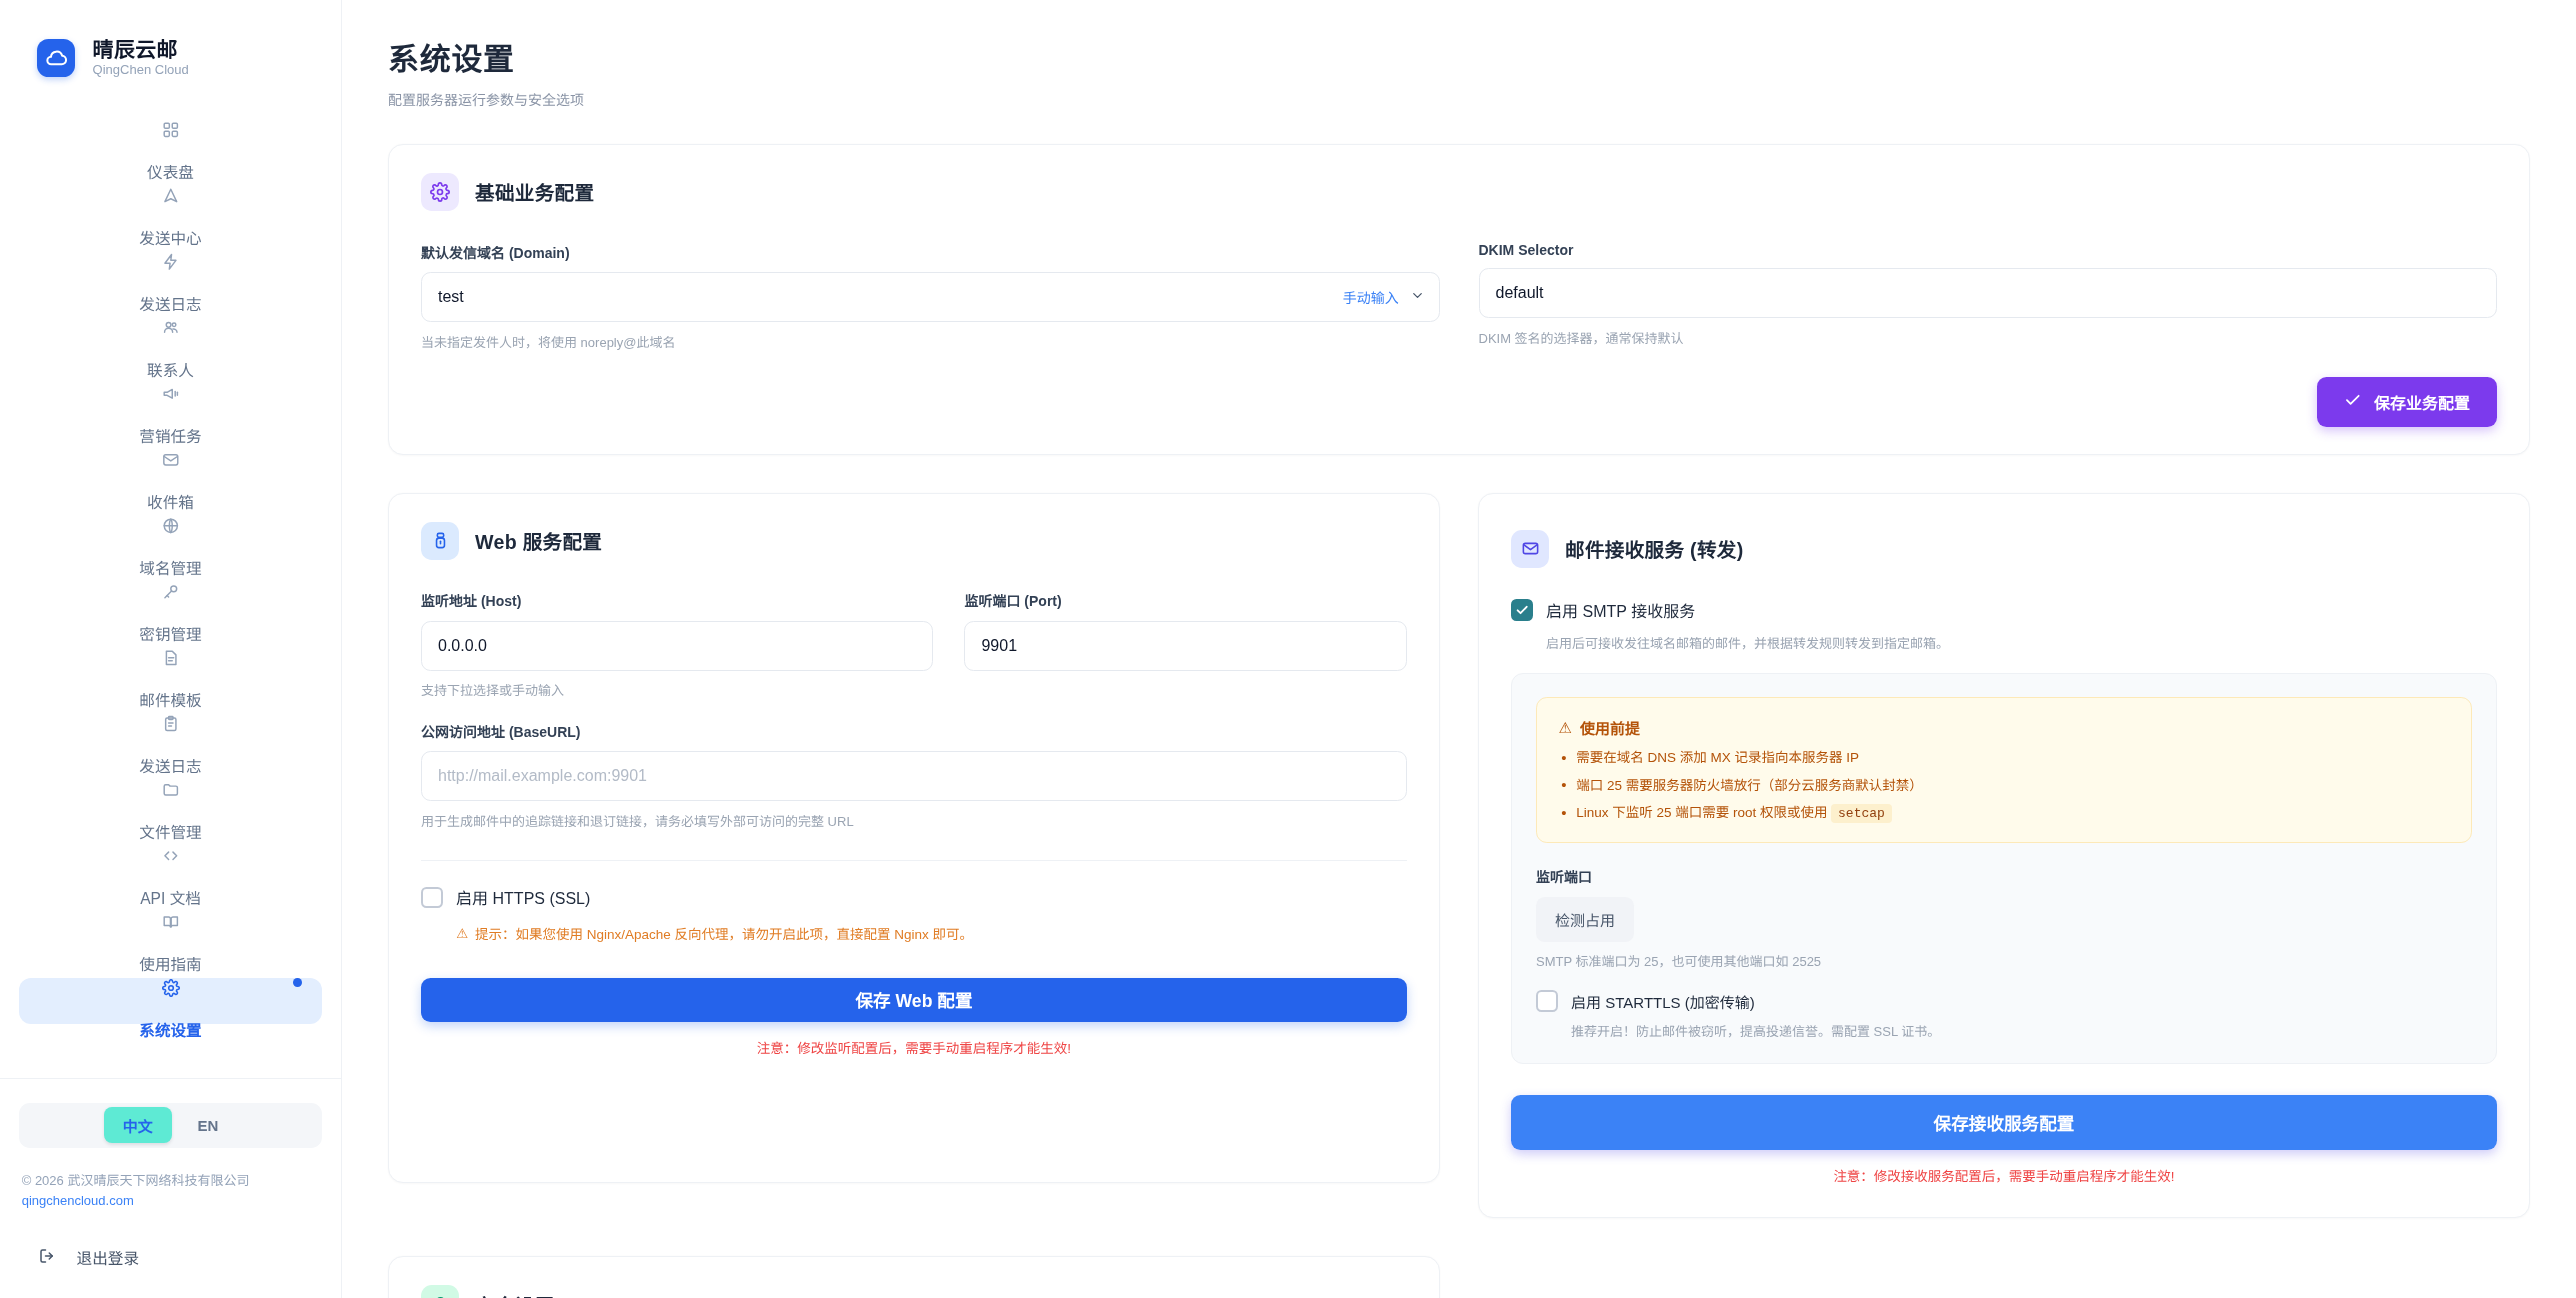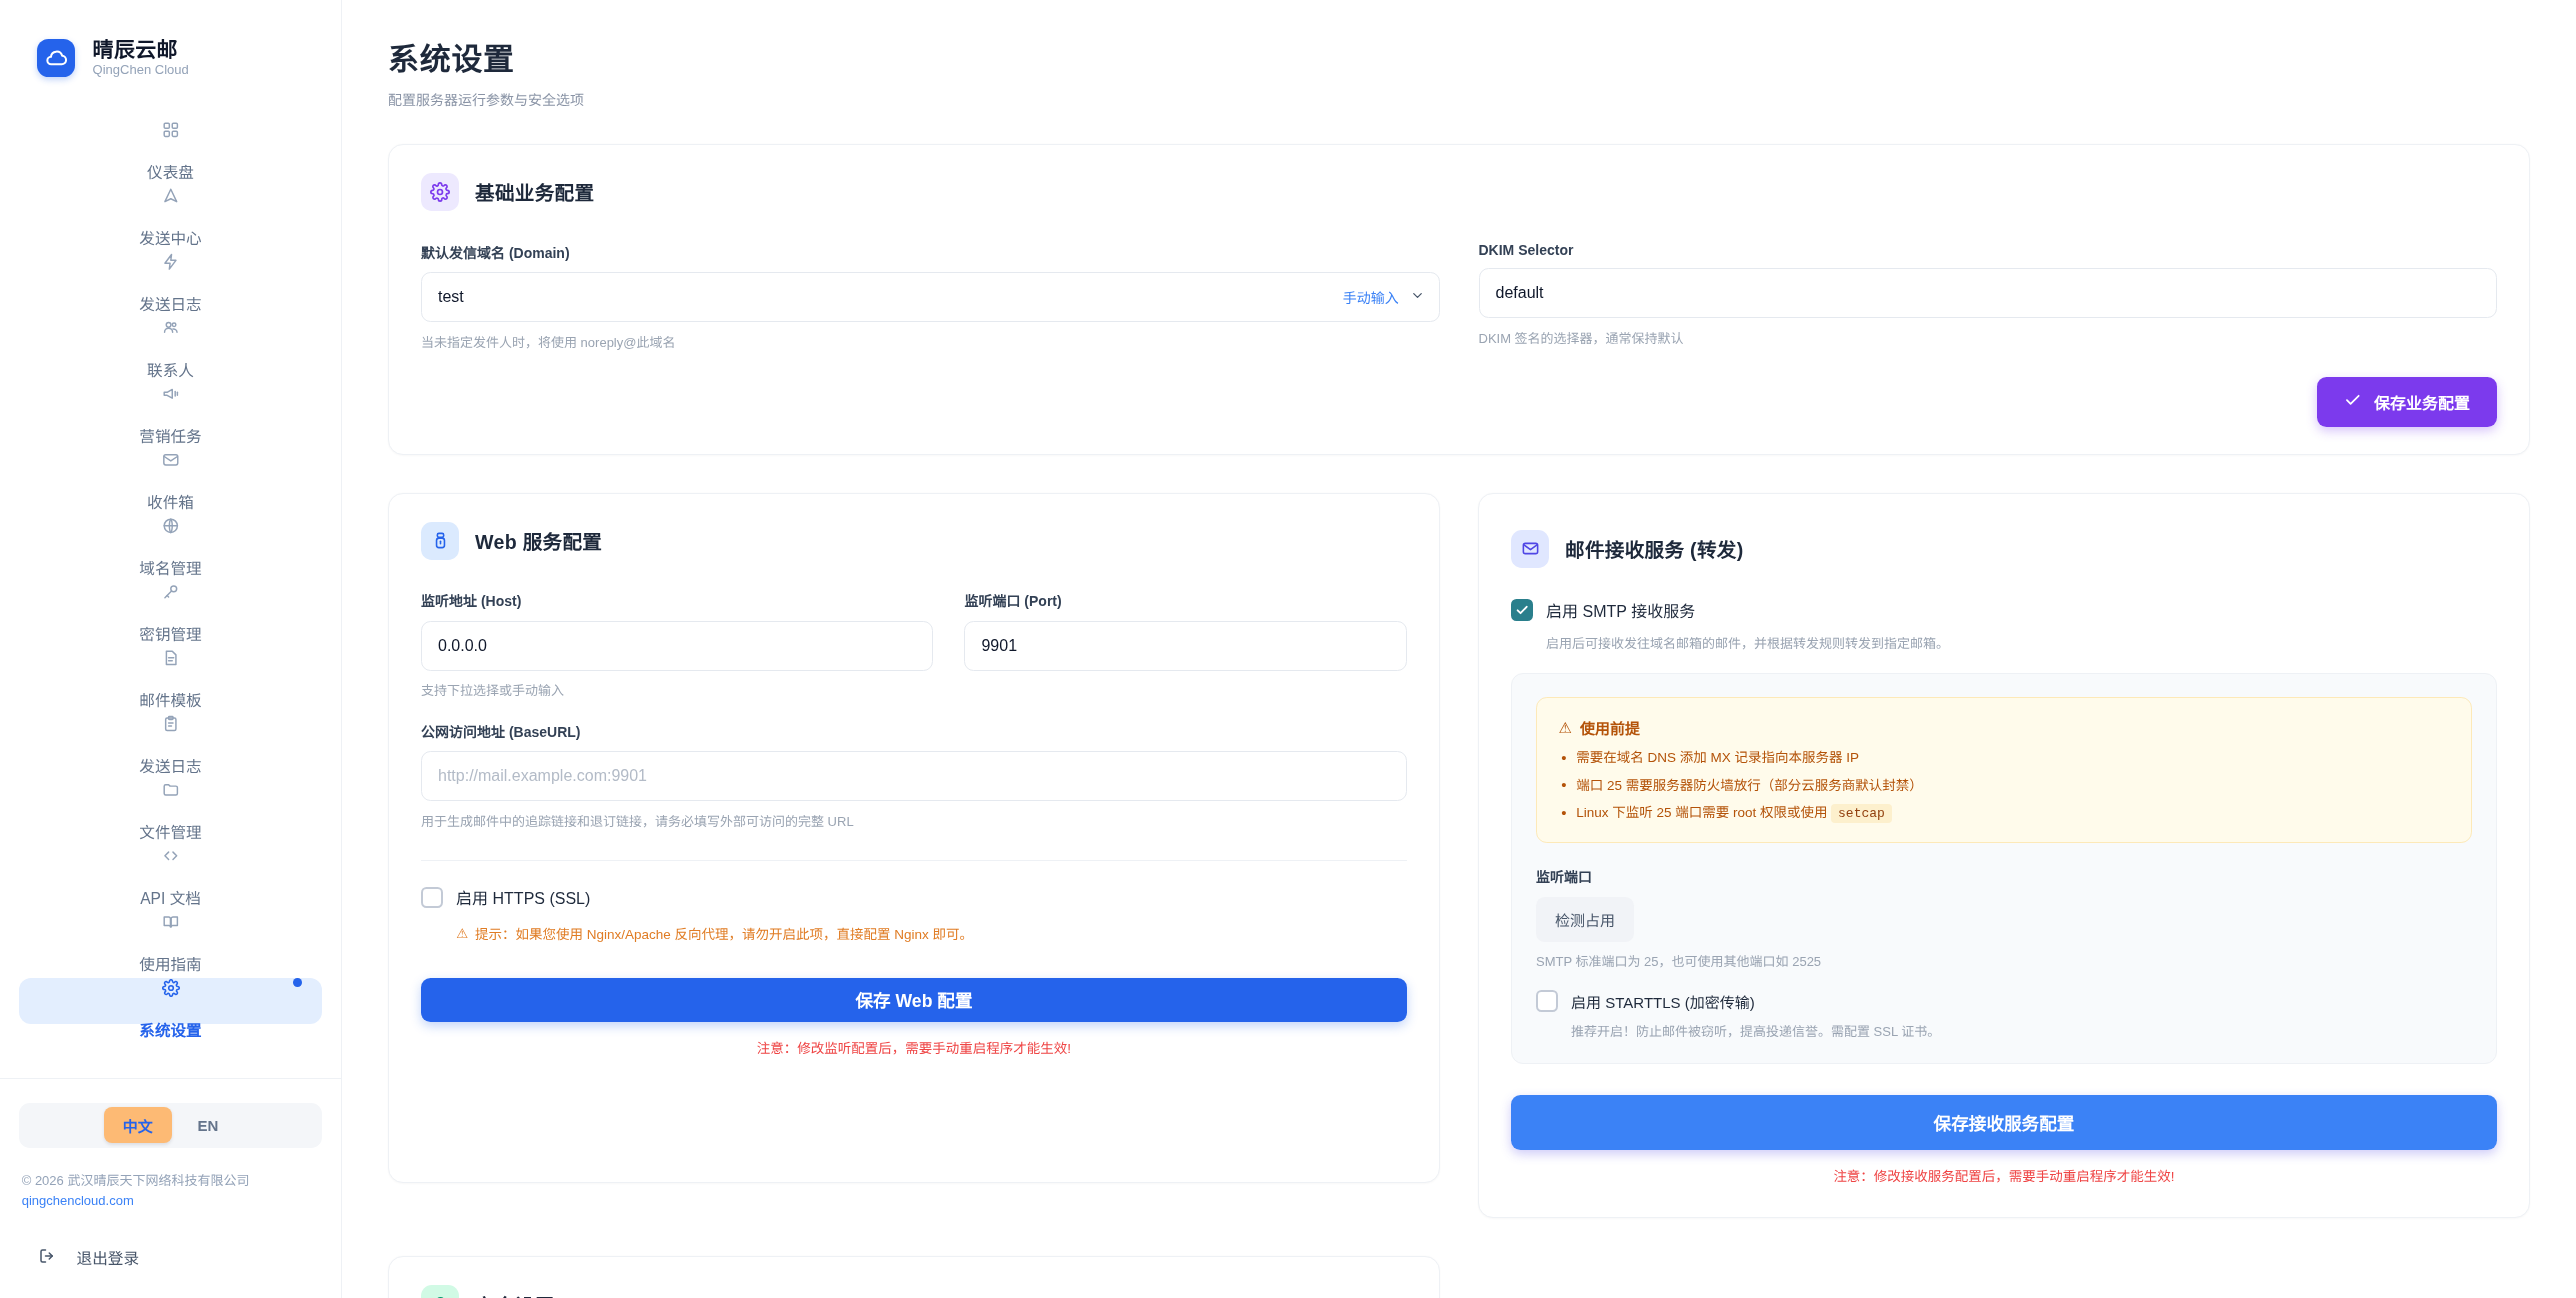--- a/index.html
+++ b/index.html
@@ -51,21 +51,21 @@
   .lang-switch {
     background: #f4f6f9; border-radius: 10.8px; height: 45px;
     display: flex; align-items: center; justify-content: center; gap: 6.8px;
     padding: 4.7px;
   }
   .lang-btn {
     font-size: 15px; font-weight: 600; color: #64748b;
     padding: 7.4px 19px; border-radius: 8px; cursor: pointer; background: transparent; border: none;
     font-family: inherit;
   }
-  .lang-btn.on { background: #fdba74; color: #2563eb; box-shadow: 0 1.4px 3.4px rgba(15,23,42,.10); text-align: right; }
+  .lang-btn.on { background: #5eead4; color: #2563eb; box-shadow: 0 1.4px 3.4px rgba(15,23,42,.10); text-align: right; }
   .copyright { margin-top: 23px; font-size: 13px; color: #94a3b8; line-height: 1.55; padding-left: 2.7px; }
   .copy-link { color: #3b82f6; text-decoration: none; display: block; }
   .logout { display:flex; align-items:flex-start; gap: 20px; margin-top: 35px; padding-left: 17.6px; color:#475569; font-size:15.6px; font-weight:500; cursor:pointer;}
   .logout .ico { width:20px; height:20px; flex:0 0 20px; color:#475569; display:flex; align-items:center;justify-content:center;}
 
   
   .main { flex: 1; height: 1298px; overflow: hidden; padding: 34px 46px 0 46px; background:#ffffff; }
   .page-title { font-size: 31px; font-weight: 700; color: #1e293b; letter-spacing: 0.7px; }
   .page-sub { font-size: 14px; color: #8a94a6; margin-top: 9.5px; }
 

